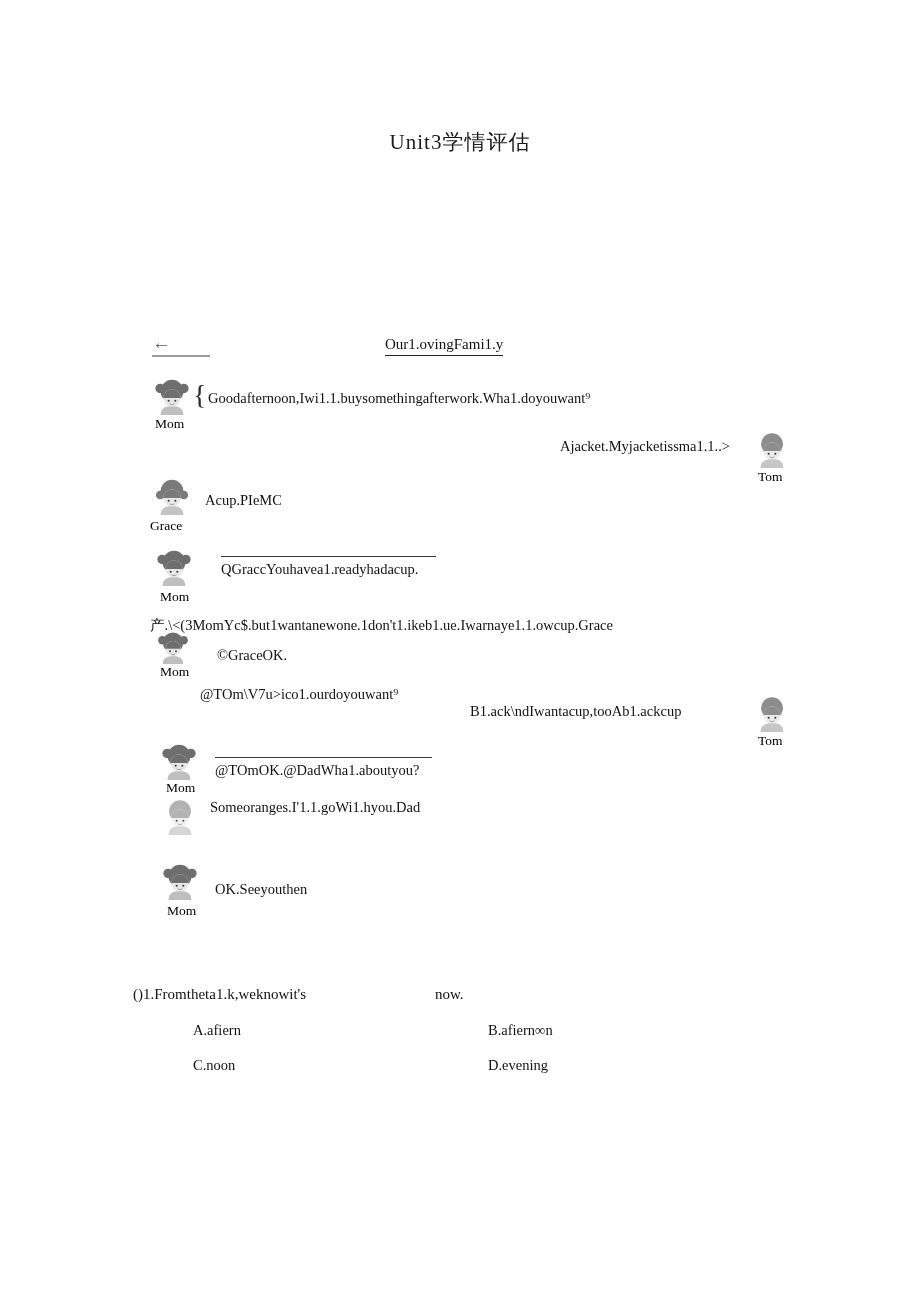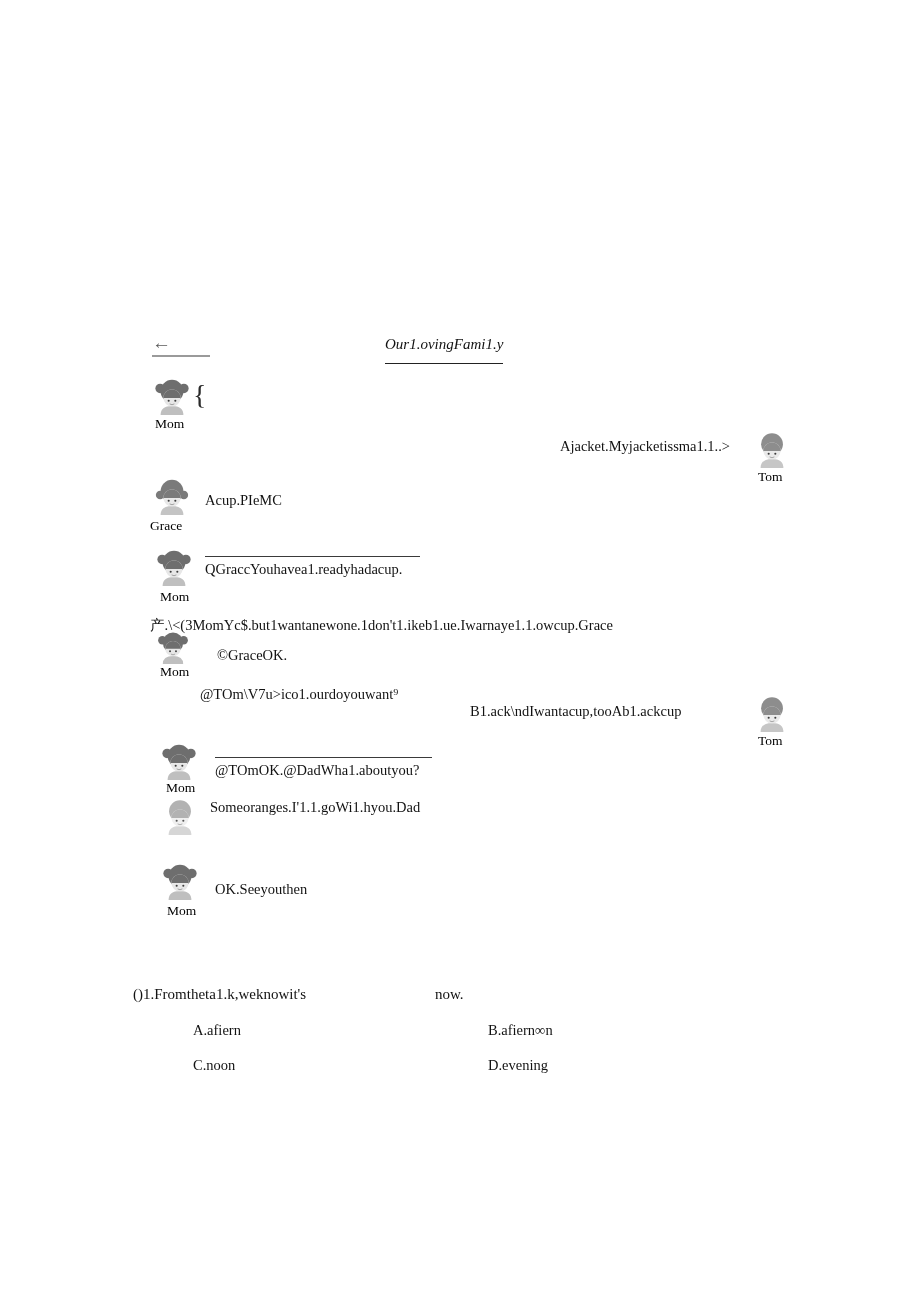--- a/index.html
+++ b/index.html
@@ -32,21 +32,21 @@
     font-size: 15.5px;
   }
   .back {
     position: absolute; left: 152px; top: 333px;
     width: 58px; padding-bottom: 3px;
     border-bottom: 2px solid #9a9a9a;
     font-size: 19px; font-weight: bold; color: #5a5a5a; line-height: 1;
   }
   .dlg-title {
     position: absolute; left: 385px; top: 336px;
-    font-size: 15px; border-bottom: 1px solid #222; padding-bottom: 10px; font-style: italic;
+    font-size: 15px; border-bottom: 1px solid #222; padding-bottom: 2px;
   }
   .msg { font-size: 14.5px; }
   .label { font-size: 13.5px; color: #000000; }
   .brace { font-size: 28px; font-weight: 300; color: #2a2a2a; line-height: 1; }
   .overline-msg { border-top: 1px solid #3a3a3a; padding-top: 4px; display: inline-block; }
   .avatar { width: 38px; height: 38px; display: block; }
   .avatar-sm { width: 34px; height: 34px; display: block; }
   .qtext { font-size: 15px; }
   .opt { font-size: 14.5px; }
   .defs-holder { position: absolute; width: 0; height: 0; overflow: hidden; }
@@ -94,33 +94,35 @@
       <path d="M11 22 a9 9 0 0 1 18 0 z" fill="#b2b2b2"></path>
       <circle cx="16.5" cy="25" r="1.1" fill="#565656"></circle>
       <circle cx="23.5" cy="25" r="1.1" fill="#565656"></circle>
       <path d="M17.5 28.3 q2.5 1.8 5 0" stroke="#9a9a9a" stroke-width="0.8" fill="none"></path>
     </g>
   </defs>
 </svg>
 
 <div class="page">
 
+  <div class="title">Unit3学情评估</div>
 
   <div class="back">
     <span>←</span>
   </div>
   <div class="dlg-title">Our1.ovingFami1.y</div>
 
   <div class="abs" style="left:153px; top:377px;">
     <svg class="avatar" viewBox="0 0 40 40">
         <use href="#av-mom"></use>
       </svg>
   </div>
   <div class="abs label" style="left:155px; top:416px;">Mom</div>
   <div class="abs brace" style="left:193px; top:381px;">{</div>
+  <div class="abs msg" style="left:208px; top:390px;">Goodafternoon,Iwi1.1.buysomethingafterwork.Wha1.doyouwant⁹</div>
 
   <div class="abs msg" style="left:560px; top:438px;">Ajacket.Myjacketissma1.1..&gt;</div>
   <div class="abs" style="left:753px; top:430px;">
     <svg class="avatar" viewBox="0 0 40 40">
         <use href="#av-tom"></use>
       </svg>
   </div>
   <div class="abs label" style="left:758px; top:469px;">Tom</div>
 
   <div class="abs" style="left:153px; top:477px;">
@@ -131,21 +133,21 @@
   <div class="abs label" style="left:150px; top:518px;">Grace</div>
   <div class="abs msg" style="left:205px; top:492px;">Acup.PIeMC</div>
 
   <div class="abs" style="left:155px; top:548px;">
     <svg class="avatar" viewBox="0 0 40 40">
         <use href="#av-mom"></use>
       </svg>
   </div>
   <div class="abs label" style="left:160px; top:589px;">Mom</div>
   <div class="abs msg" style="left:205px; top:556px;">
-    <span class="overline-msg" style="min-width:215px;">QGraccYouhavea1.readyhadacup.</span>
+    <span class="overline-msg" style="min-width:215px;margin-left:16px;">QGraccYouhavea1.readyhadacup.</span>
   </div>
 
   <div class="abs msg" style="left:150px; top:616px;">产.\&lt;(3MomYc$.but1wantanewone.1don't1.ikeb1.ue.Iwarnaye1.1.owcup.Grace</div>
 
   <div class="abs" style="left:156px; top:630px;">
     <svg class="avatar-sm" viewBox="0 0 40 40">
         <use href="#av-mom"></use>
       </svg>
   </div>
   <div class="abs label" style="left:160px; top:664px;">Mom</div>

